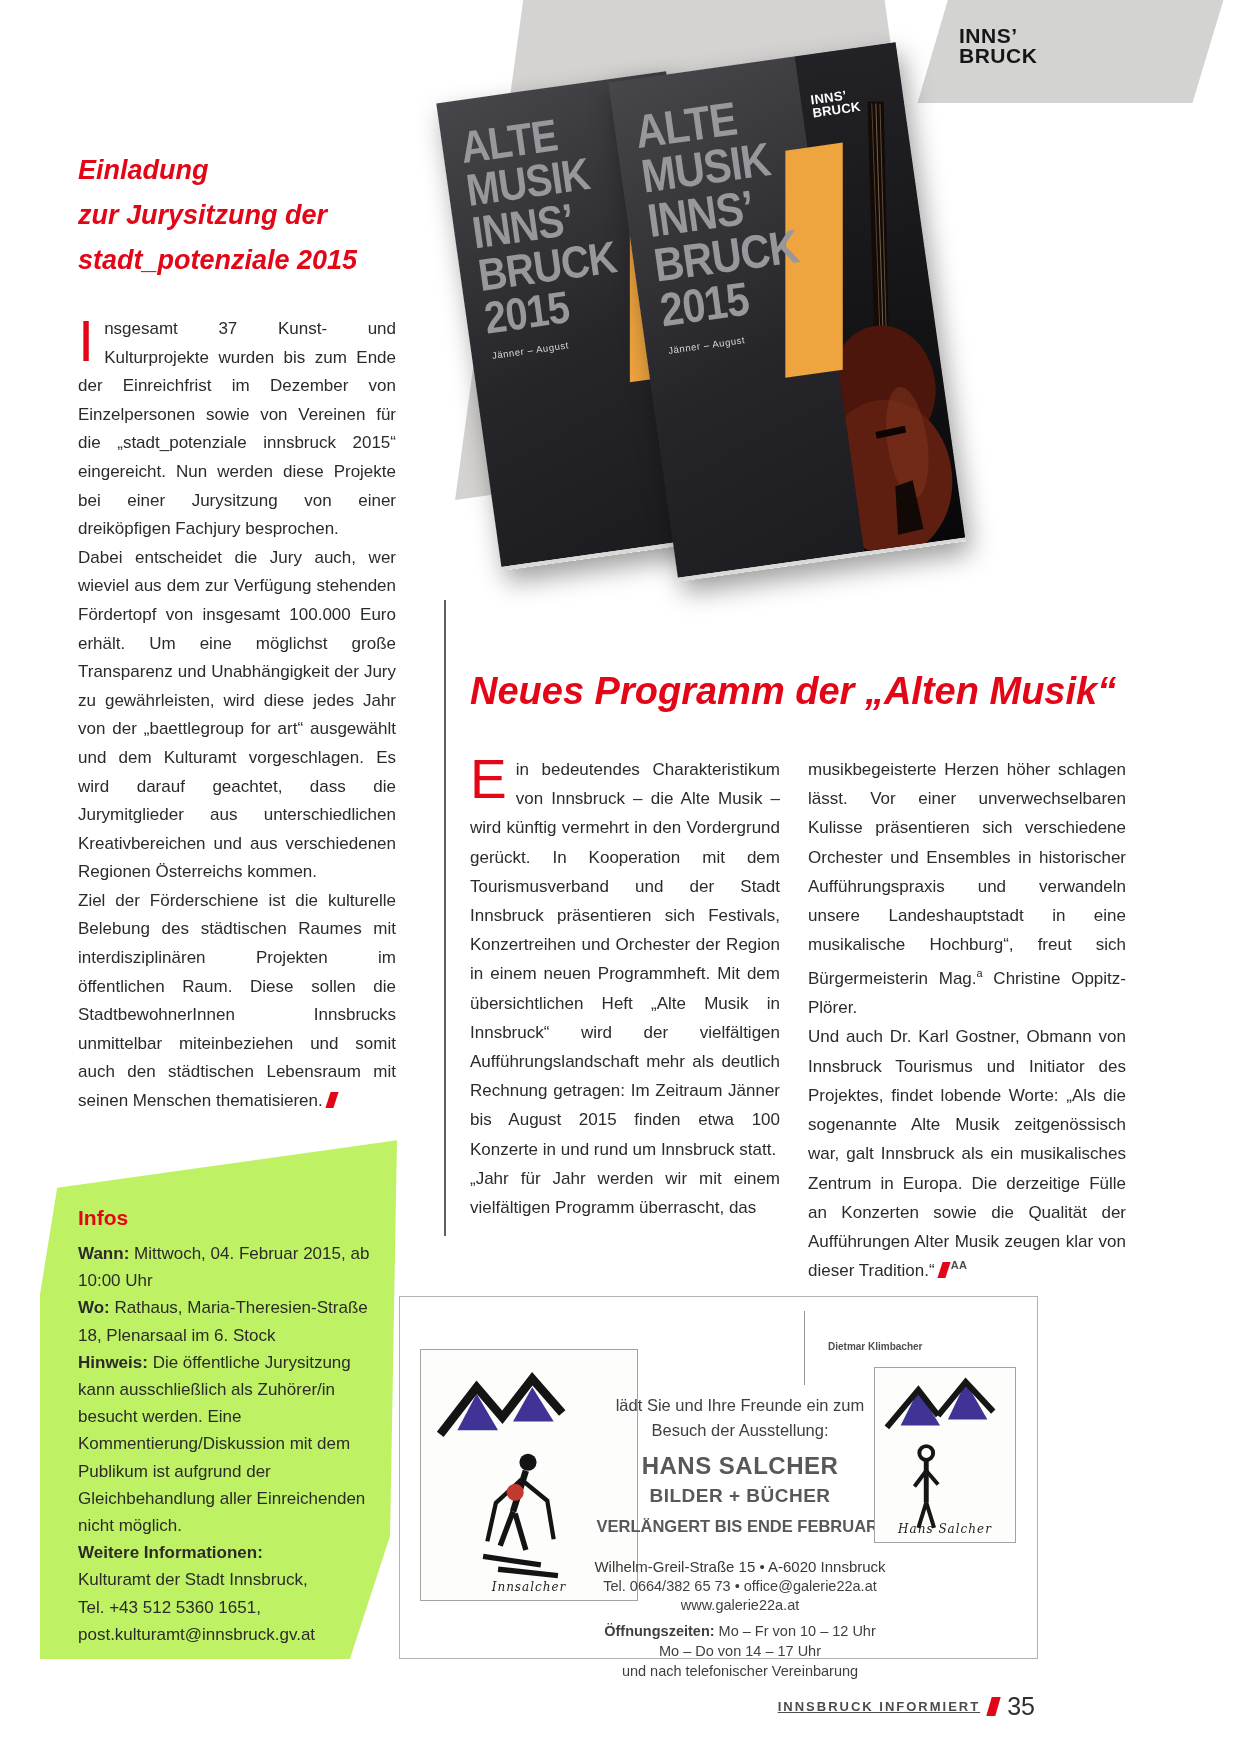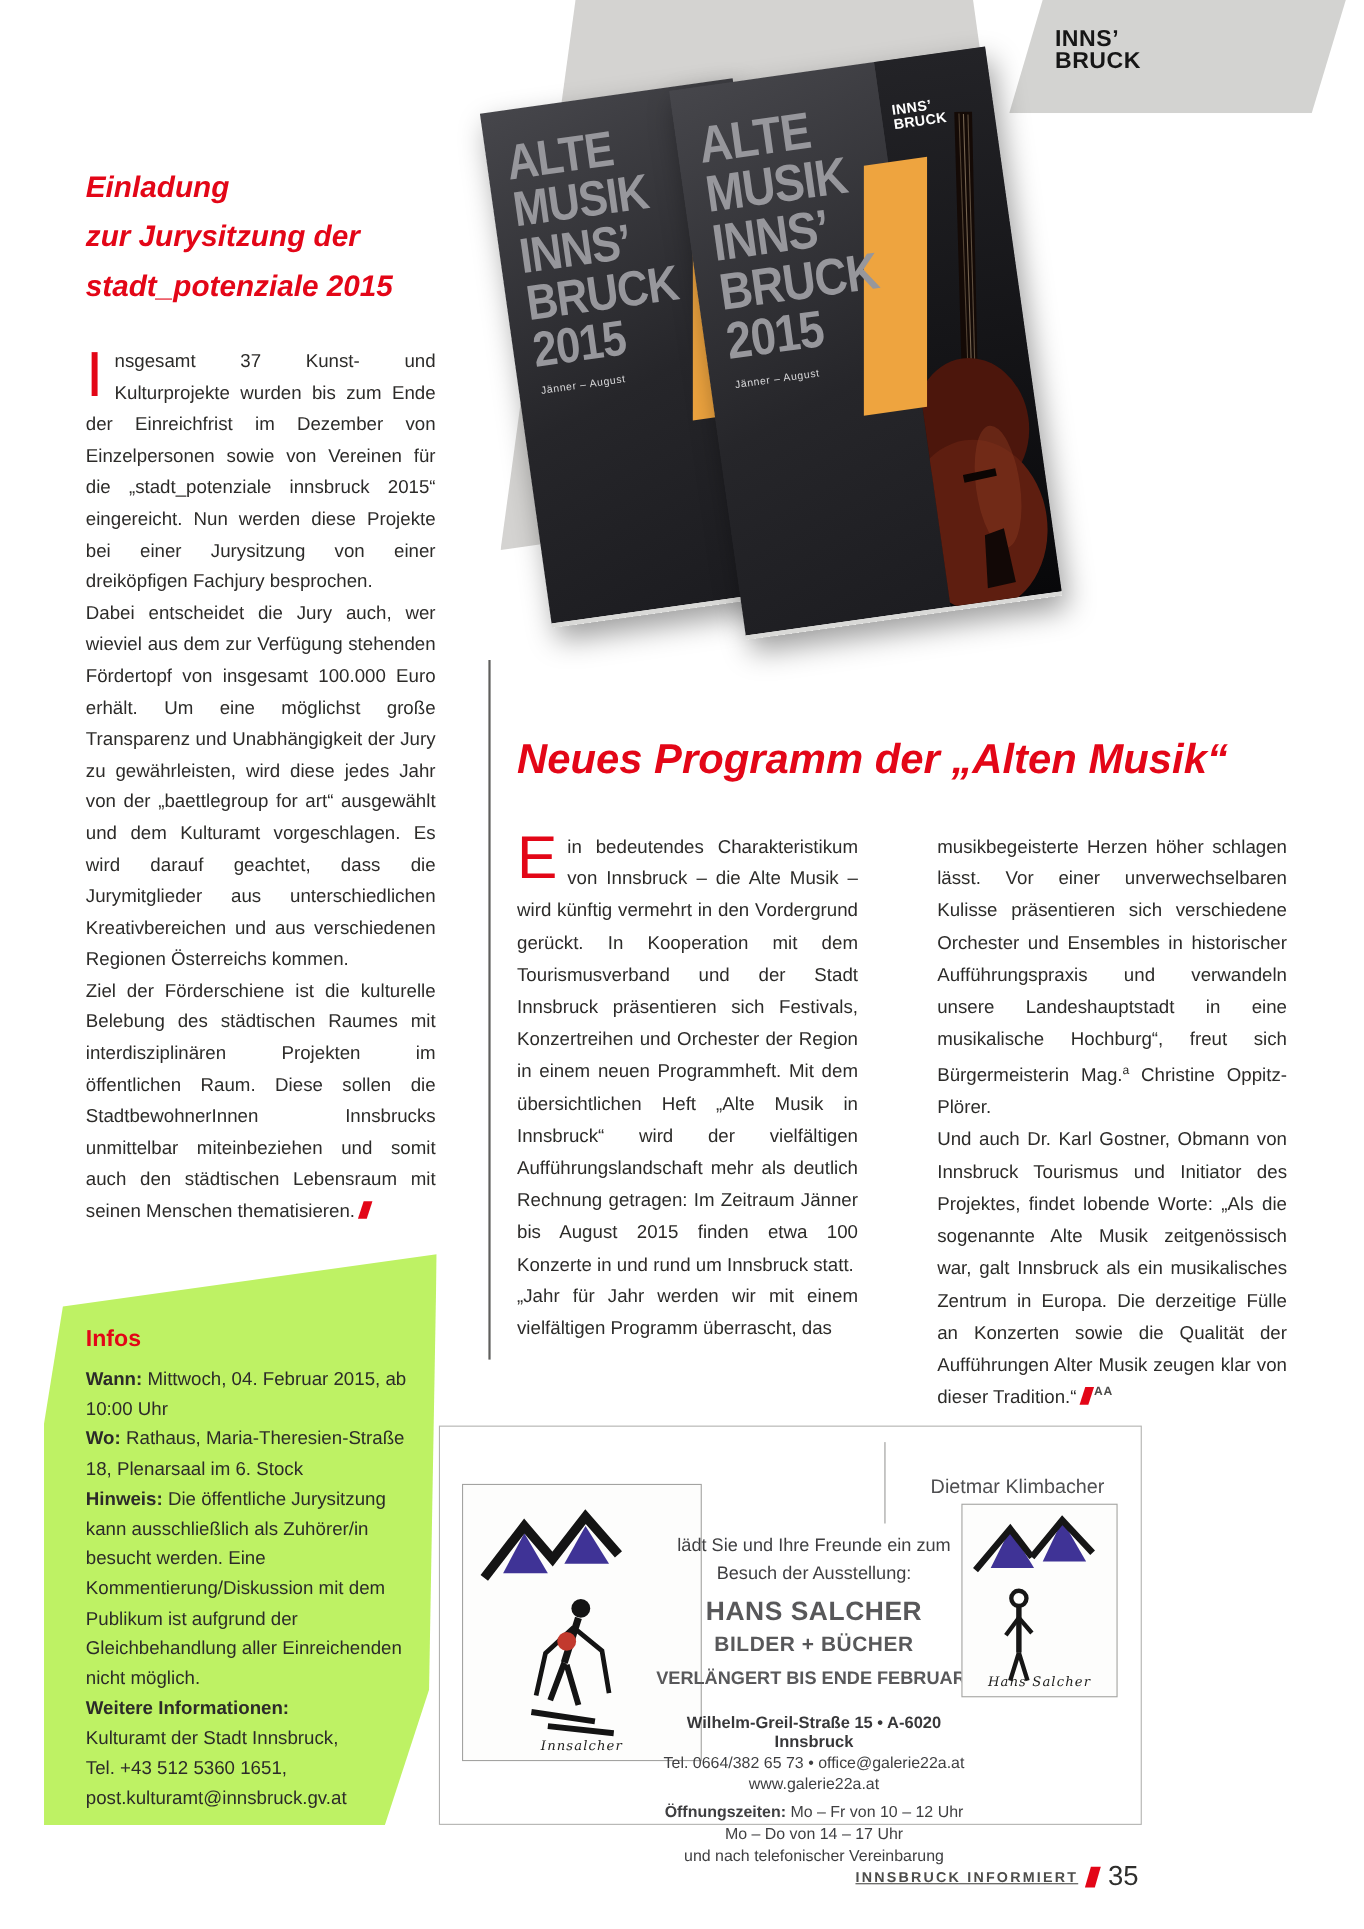--- a/index.html
+++ b/index.html
@@ -51,21 +51,21 @@
   .initials{font-size:11px;color:#4c4c4a;position:relative;top:-7px;margin-left:3px;
             font-weight:600;letter-spacing:.5px;}
   .vrule{position:absolute;left:444px;top:600px;width:2px;height:636px;background:#5f5f5d;}
 
   .music-title{position:absolute;left:470px;top:668px;margin:0;font-style:italic;font-weight:700;
                font-size:38px;line-height:46px;color:#e30617;white-space:nowrap;}
   .music-col{position:absolute;top:755px;font-size:17px;line-height:29.2px;text-align:justify;
              hyphens:auto;-webkit-hyphens:auto;}
   .music-col p{margin:0;}
   .music-col1{left:470px;width:310px;}
-  .music-col2{left:808px;width:318px;margin-left:44px;}
+  .music-col2{left:808px;width:318px;}
   sup.mag-sup{font-size:11px;}
 
   
   .infobox{position:absolute;left:36px;top:1130px;width:365px;height:535px;background:#bef264;
            clip-path:polygon(5.8% 10.8%,98.9% 1.9%,97% 75.9%,86% 98.9%,1.1% 98.9%,1.1% 30.7%);}
   .infobox-inner{position:absolute;left:42px;top:76px;width:312px;}
   .infobox-inner h3{margin:0 0 10px 0;font-size:21px;font-weight:700;color:#e30617;}
   .infobox-inner p{margin:0;font-size:17px;line-height:27.2px;color:#2c2b29;}
   .infobox-inner b{font-weight:700;}
 
@@ -76,27 +76,27 @@
   .ad-frame-left{left:20px;top:52px;width:216px;height:250px;}
   .ad-frame-right{left:474px;top:70px;width:140px;height:174px;}
   .ad-signature{position:absolute;bottom:6px;width:100%;text-align:center;
                 font-family:"DejaVu Serif", serif;font-style:italic;font-size:12px;color:#1d1d1b;
                 letter-spacing:1px;}
   .ad-logo-block{position:absolute;left:190px;top:24px;width:196px;text-align:right;}
   .g-light{font-size:34px;color:#9d9c9a;font-weight:400;letter-spacing:-.5px;}
   .g-bold{font-size:34px;color:#6e6d6b;font-weight:700;letter-spacing:-.5px;}
   .g-tag{font-size:13px;color:#8b8a88;font-weight:700;letter-spacing:.5px;margin-top:2px;}
   .ad-divider{position:absolute;left:404px;top:14px;width:1px;height:74px;background:#9a9a98;}
-  .ad-owner{position:absolute;left:446px;top:44px;font-size:18px;font-weight:400;color:#4f4f51;}
+  .ad-owner{position:absolute;left:428px;top:44px;font-size:10px;font-weight:700;color:#4f4f51;}
   .ad-center{position:absolute;left:190px;top:96px;width:300px;text-align:center;color:#3f3f41;}
   .ad-invite{font-size:16.5px;line-height:25px;}
   .ad-artist{font-size:24px;font-weight:700;color:#58585a;letter-spacing:.5px;margin-top:8px;line-height:30px;}
   .ad-exhib{font-size:19px;font-weight:700;color:#58585a;letter-spacing:.5px;line-height:30px;}
   .ad-extended{font-size:16.5px;font-weight:700;color:#58585a;margin-top:6px;}
-  .ad-address{font-size:15px;font-weight:700;color:#38383a;margin-top:22px;}
+  .ad-address{font-size:15px;font-weight:400;color:#38383a;margin-top:22px;}
   .ad-contact,.ad-web{font-size:14.5px;margin-top:3px;}
   .ad-hours{font-size:14.5px;margin-top:8px;line-height:20px;}
   .ad-hours b{font-weight:700;}
 
   
   .pagefoot{position:absolute;left:635px;top:1692px;width:400px;display:flex;
             justify-content:flex-end;align-items:center;gap:9px;}
   .foot-brand{font-size:13px;font-weight:600;letter-spacing:2px;color:#4c4c4a;text-decoration:underline;}
   .foot-mark{display:inline-block;width:9px;height:19px;background:#e30617;transform:skewX(-16deg);}
   .pagenum{font-size:25px;color:#2f2f2d;}

